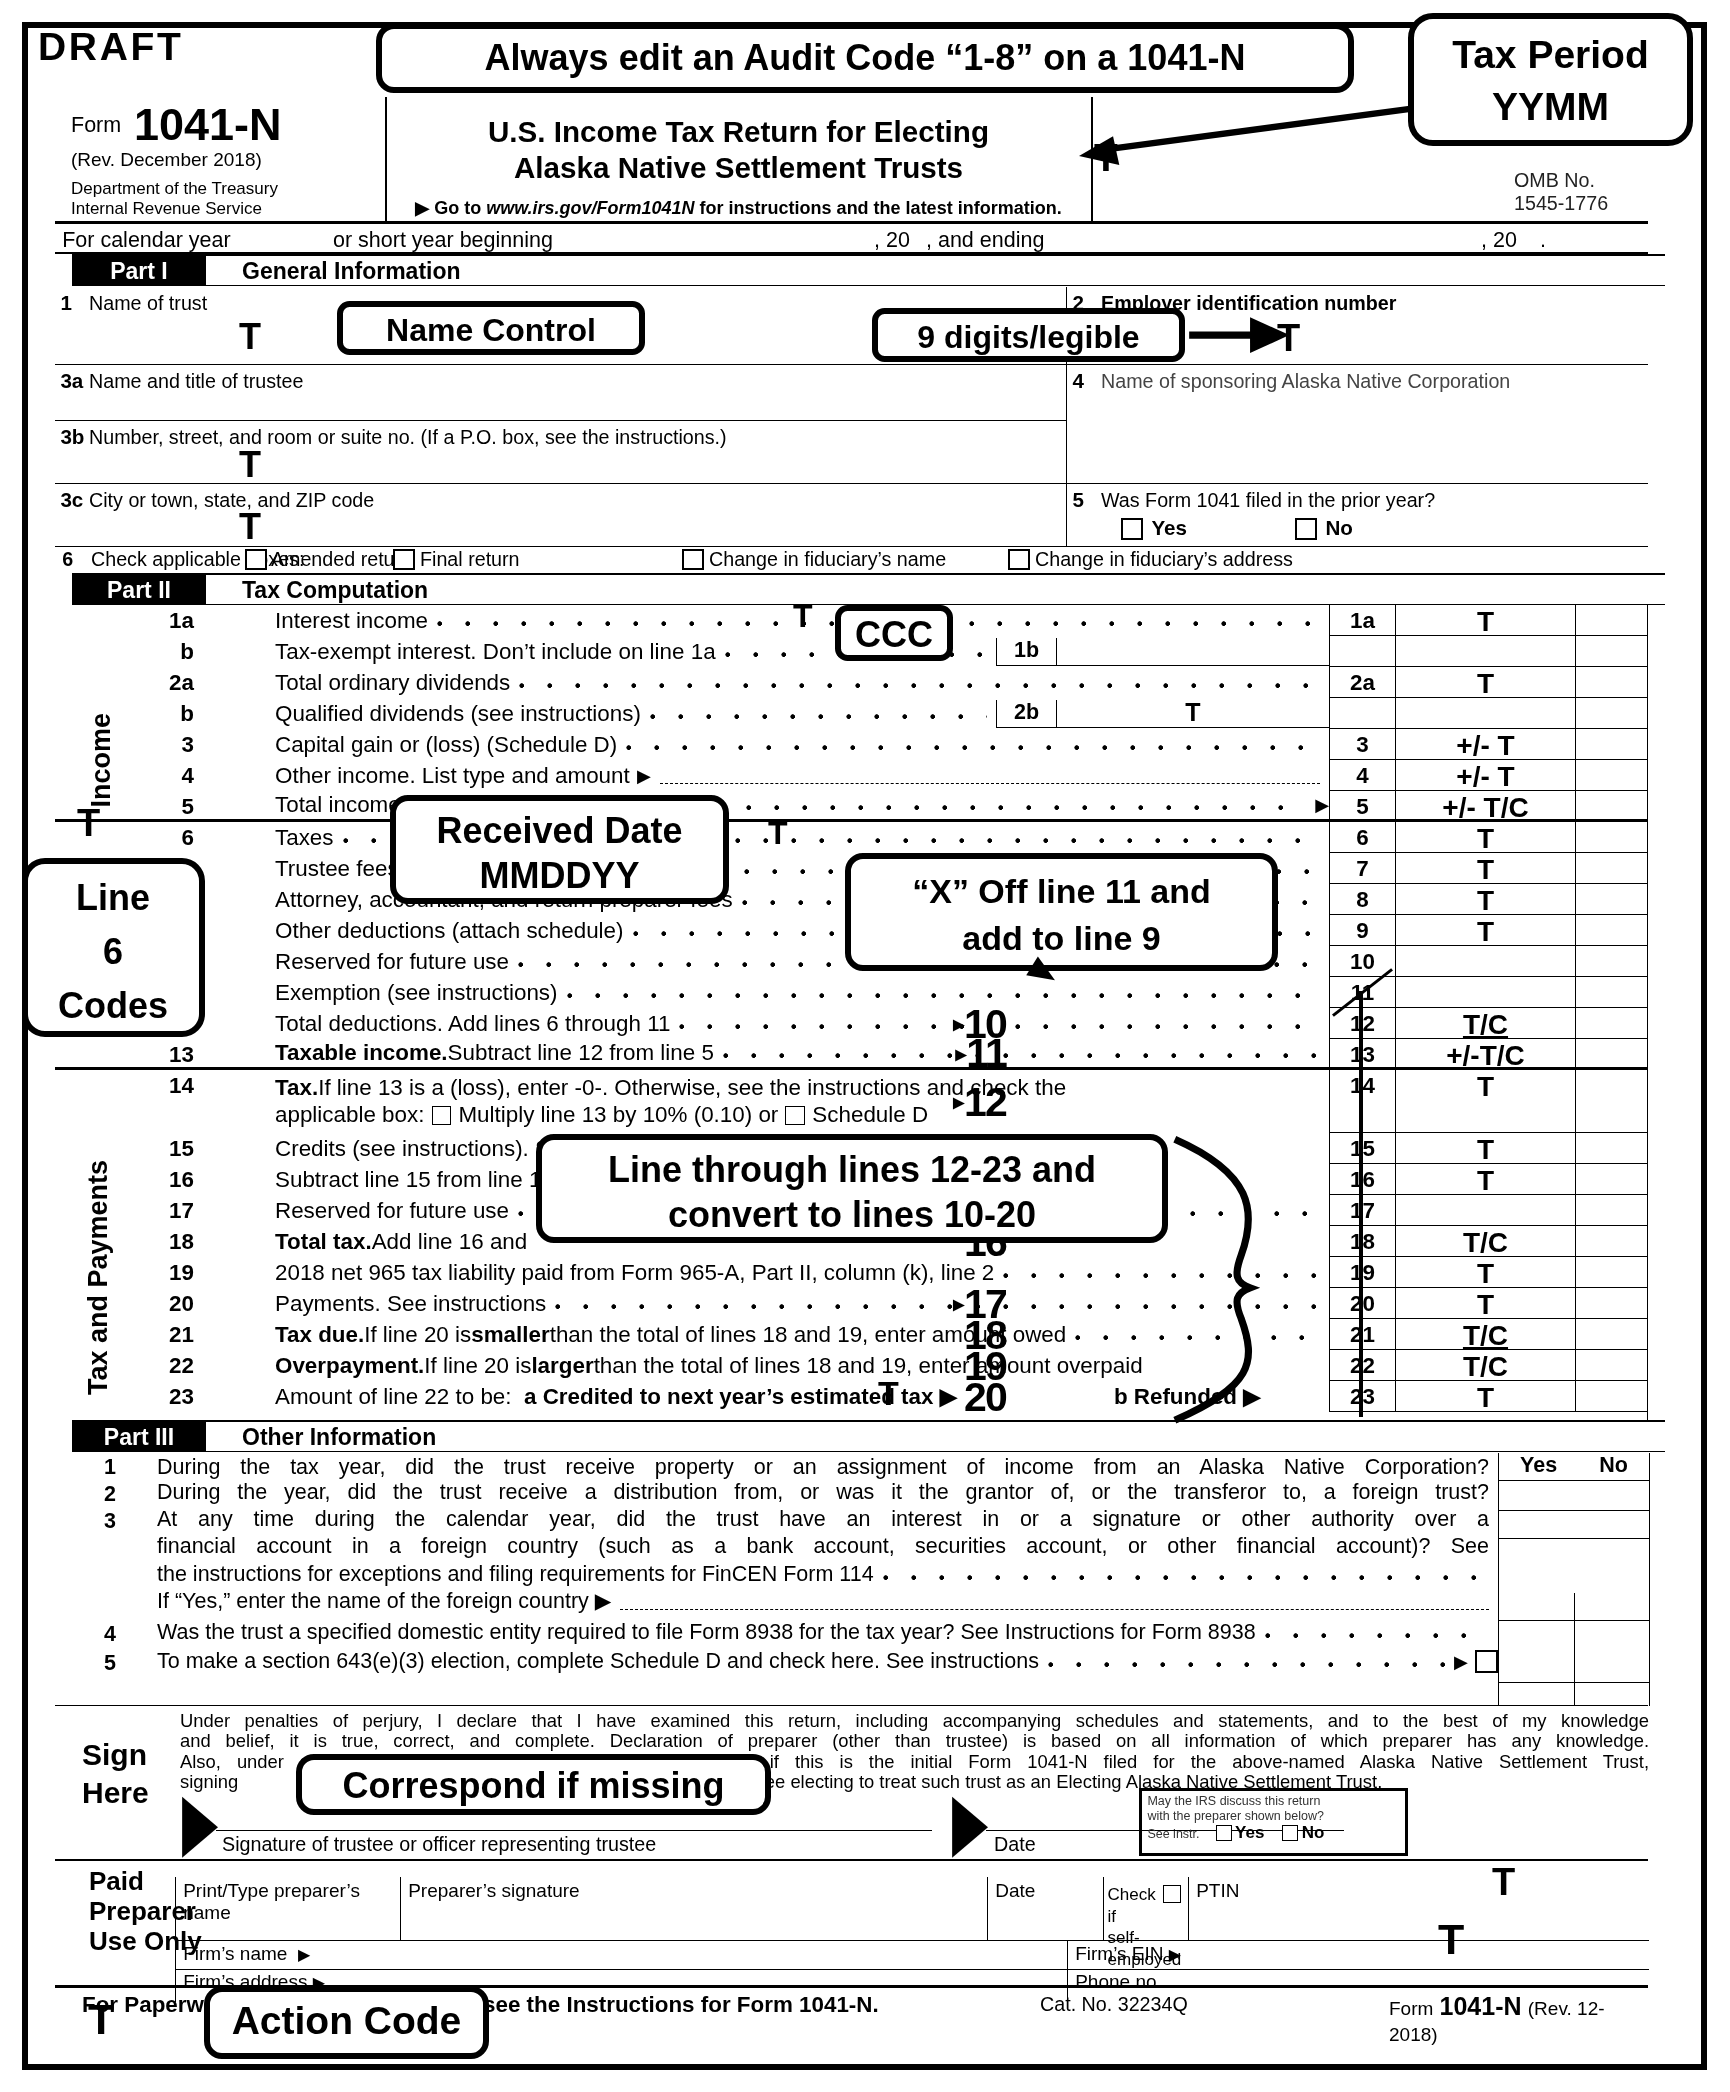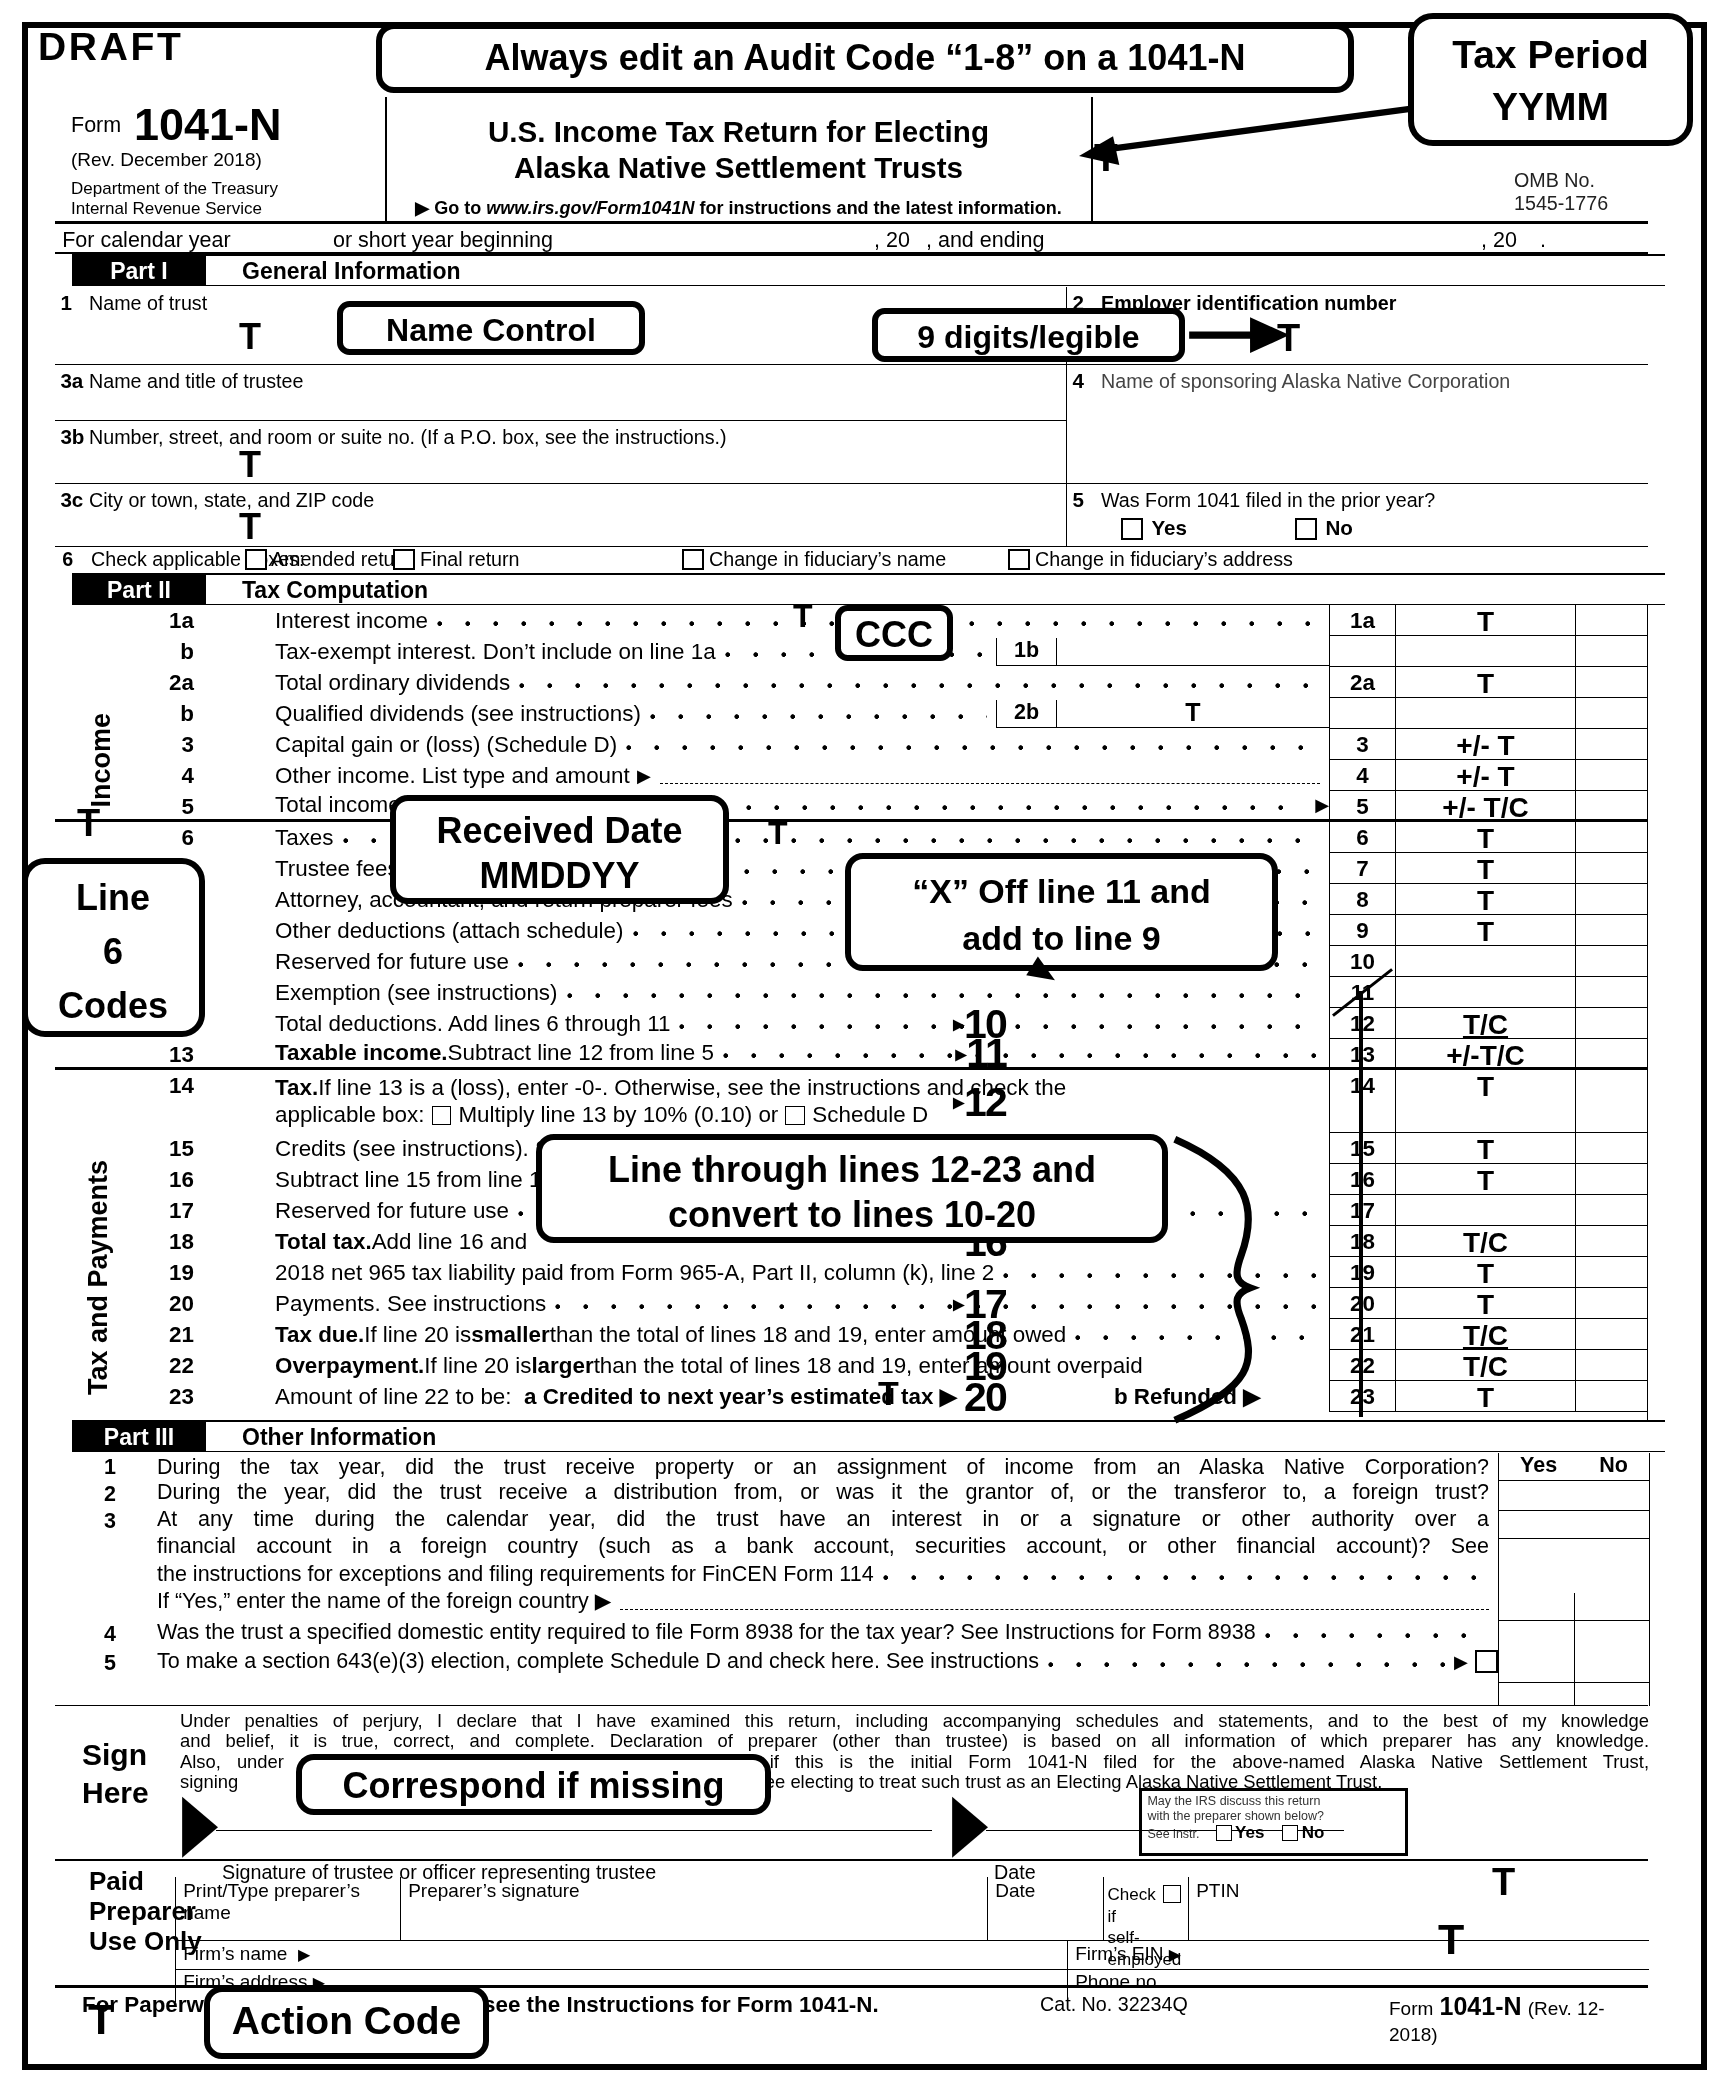--- a/index.html
+++ b/index.html
@@ -95,21 +95,21 @@
   .yn-c{border-bottom:1.8px solid #000;}
   .yn-div{position:absolute;left:50%;top:140px;bottom:0;border-left:1.8px solid #000;}
 
   
   .sign{left:55px;top:1705px;width:1593px;height:154px;border-top:1.8px solid #000;z-index:2;}
   .sign-lab{position:absolute;left:27px;top:30px;font-size:30px;font-weight:800;line-height:38px;}
   .perjury{position:absolute;left:125px;top:4.5px;width:1469px;font-size:18.4px;line-height:20.6px;}
   .pj{text-align:justify;text-align-last:justify;}
   .bigarr{position:absolute;font-size:47px;transform:scaleY(1.7);}
   .sigline{position:absolute;border-top:1.8px solid #000;}
-  .smallcap{position:absolute;font-size:19.7px;margin-top:28px;}
+  .smallcap{position:absolute;font-size:19.7px;}
   .discuss{position:absolute;left:1084px;top:82px;width:269px;height:68px;border:3.6px solid #000;
            font-size:12.5px;color:#333;padding:2.7px 5.4px;box-sizing:border-box;line-height:15px;}
   .discuss .yn{font-size:17px;font-weight:700;color:#000;}
   .discuss .cb{width:16px;height:16px;margin:0 3.6px;}
 
   
   .prep{left:55px;top:1859px;width:1593px;height:125px;border-top:2.7px solid #000;z-index:2;font-size:19px;}
   .prep-lab{position:absolute;left:34px;top:5.4px;font-size:26px;font-weight:800;line-height:30px;}
   .prep-grid{position:absolute;left:120px;top:16px;width:1473px;height:125px;border-left:1.8px solid #000;padding-left:36px;}
   .prow1{position:absolute;left:0;top:0;width:1473px;height:63px;border-bottom:1.8px solid #000;display:flex;}

